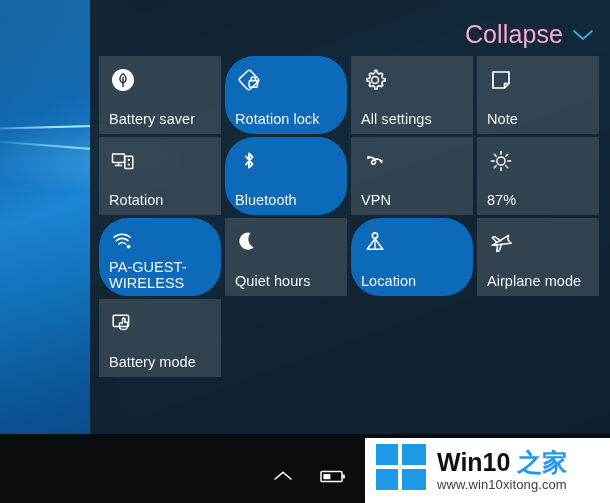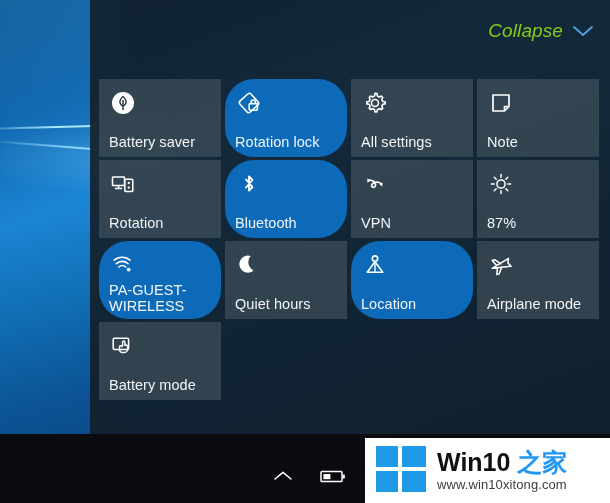--- a/index.html
+++ b/index.html
@@ -42,27 +42,27 @@
     position:absolute; left:90px; top:0; width:520px; height:434px;
     background:rgba(18,28,36,0.88);
     backdrop-filter:blur(8px);
   }
   .ac-header {
     position:absolute; right:16px; top:20px;
     display:flex; align-items:center; gap:9px;
     cursor:default;
   }
   .collapse-label {
-    color:#84cc16; font-size:19px; letter-spacing:0.1px;font-style:italic;
+    color:#f9a8d4; font-size:25px; letter-spacing:0.1px;
   }
   .chev-down { display:block; }
 
   
   .tile-grid {
-    position:absolute; left:9px; top:79px;
+    position:absolute; left:9px; top:56px;
     width:502px;
     display:grid;
     grid-template-columns:repeat(4, 122px);
     grid-auto-rows:78px;
     gap:3px 4px;
   }
   .tile {
     position:relative;
     background:rgba(88,100,110,0.48);
     cursor:default;
@@ -91,21 +91,21 @@
     position:absolute; right:214px; bottom:18px;
     display:flex; align-items:center; gap:26px;
   }
   .tray-icon { display:block; cursor:default; }
 
   
   .watermark {
     position:absolute; right:0; bottom:0;
     width:245px; height:65px;
     background:#ffffff;
-    display:flex; align-items:center; padding:4px 8px 4px 10px;
+    display:flex; padding:4px 8px 4px 10px;
     gap:10px;
   }
   .wm-logo { flex:0 0 auto; }
   .wm-text { display:flex; flex-direction:column; justify-content:center; }
   .wm-title { font-size:25px; font-weight:bold; color:#101010; line-height:27px; white-space:nowrap; }
   .wm-title .cn { color:#2196f3; }
   .wm-url { font-size:13px; color:#3d3d3d; line-height:17px; letter-spacing:0.1px; }
 </style>
 </head>
 <body>

